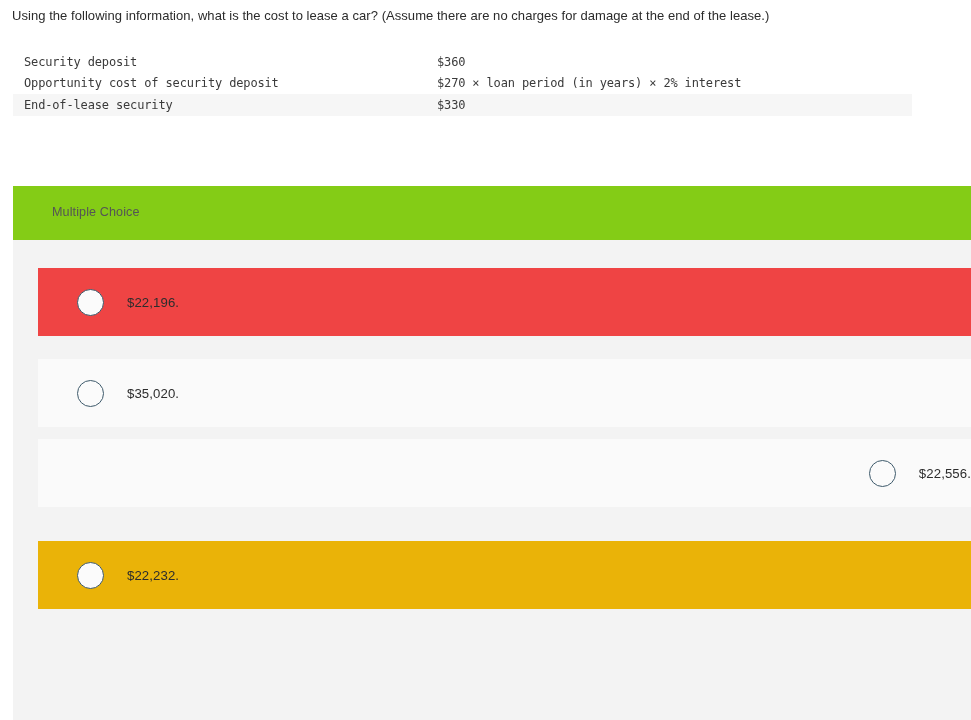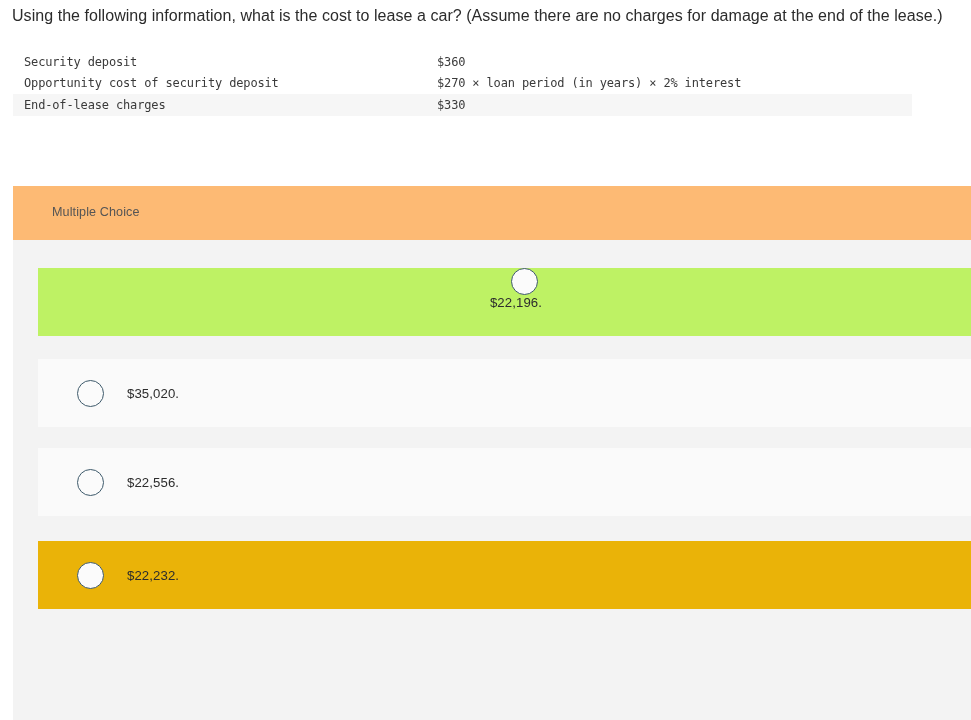--- a/index.html
+++ b/index.html
@@ -15,21 +15,21 @@
     font-family: "Liberation Sans", sans-serif;
     -webkit-font-smoothing: antialiased;
   }
 
   
   .question-stem {
     position: absolute;
     left: 12px;
     top: 7px;
     width: 950px;
-    font-size: 16px;
+    font-size: 13px;
     line-height: 18px;
     color: #2b2b2b;
     letter-spacing: 0.05px;
     white-space: nowrap;
   }
 
   
   .info-table {
     position: absolute;
     left: 13px;
@@ -93,21 +93,21 @@
     position: absolute;
     left: 25px;
     right: 0;
     height: 68px;
     background: #fafafa;
     display: flex;
     align-items: center;
   }
   .choice-row:nth-of-type(1) { top: 28px; }
   .choice-row:nth-of-type(2) { top: 119px; }
-  .choice-row:nth-of-type(3) { top: 208px; }
+  .choice-row:nth-of-type(3) { top: 199px; justify-content: flex-end; }
   .choice-row:nth-of-type(4) { top: 301px; }
   .choice-row:nth-of-type(5) { top: 392px; }
 
   .choice-radio {
     width: 27px;
     height: 27px;
     margin-left: 39px;
     border: 1.6px solid #3e5a6b;
     border-radius: 50%;
     background: #fbfbfb;
@@ -131,35 +131,35 @@
   <tbody>
     <tr>
       <td class="label-cell">Security deposit</td>
       <td class="value-cell">$360</td>
     </tr>
     <tr>
       <td class="label-cell">Opportunity cost of security deposit</td>
       <td class="value-cell">$270 × loan period (in years) × 2% interest</td>
     </tr>
     <tr class="striped" style="background: rgb(246, 246, 246);">
-      <td class="label-cell">End-of-lease charges</td>
+      <td class="label-cell">End-of-lease security</td>
       <td class="value-cell">$330</td>
     </tr>
   </tbody>
 </table>
 
 <div class="answer-panel">
 
-  <div class="answer-panel-header" style="background: #fdba74; text-decoration: underline;">
+  <div class="answer-panel-header" style="background: #84cc16; text-decoration: underline;">
     <div class="answer-type-label">Multiple Choice</div>
   </div>
 
   <div class="answer-panel-body" style="background: rgb(243, 243, 243);">
 
-    <div class="choice-row" style="background: #bef264; flex-direction: column;">
+    <div class="choice-row" style="background: #ef4444;">
       <span class="choice-radio" style="border-color: rgb(62, 90, 107);"></span>
       <span class="choice-label">$22,196.</span>
     </div>
 
     <div class="choice-row" style="background: rgb(250, 250, 250);">
       <span class="choice-radio" style="border-color: rgb(62, 90, 107);"></span>
       <span class="choice-label">$35,020.</span>
     </div>
 
     <div class="choice-row" style="background: rgb(250, 250, 250);">

